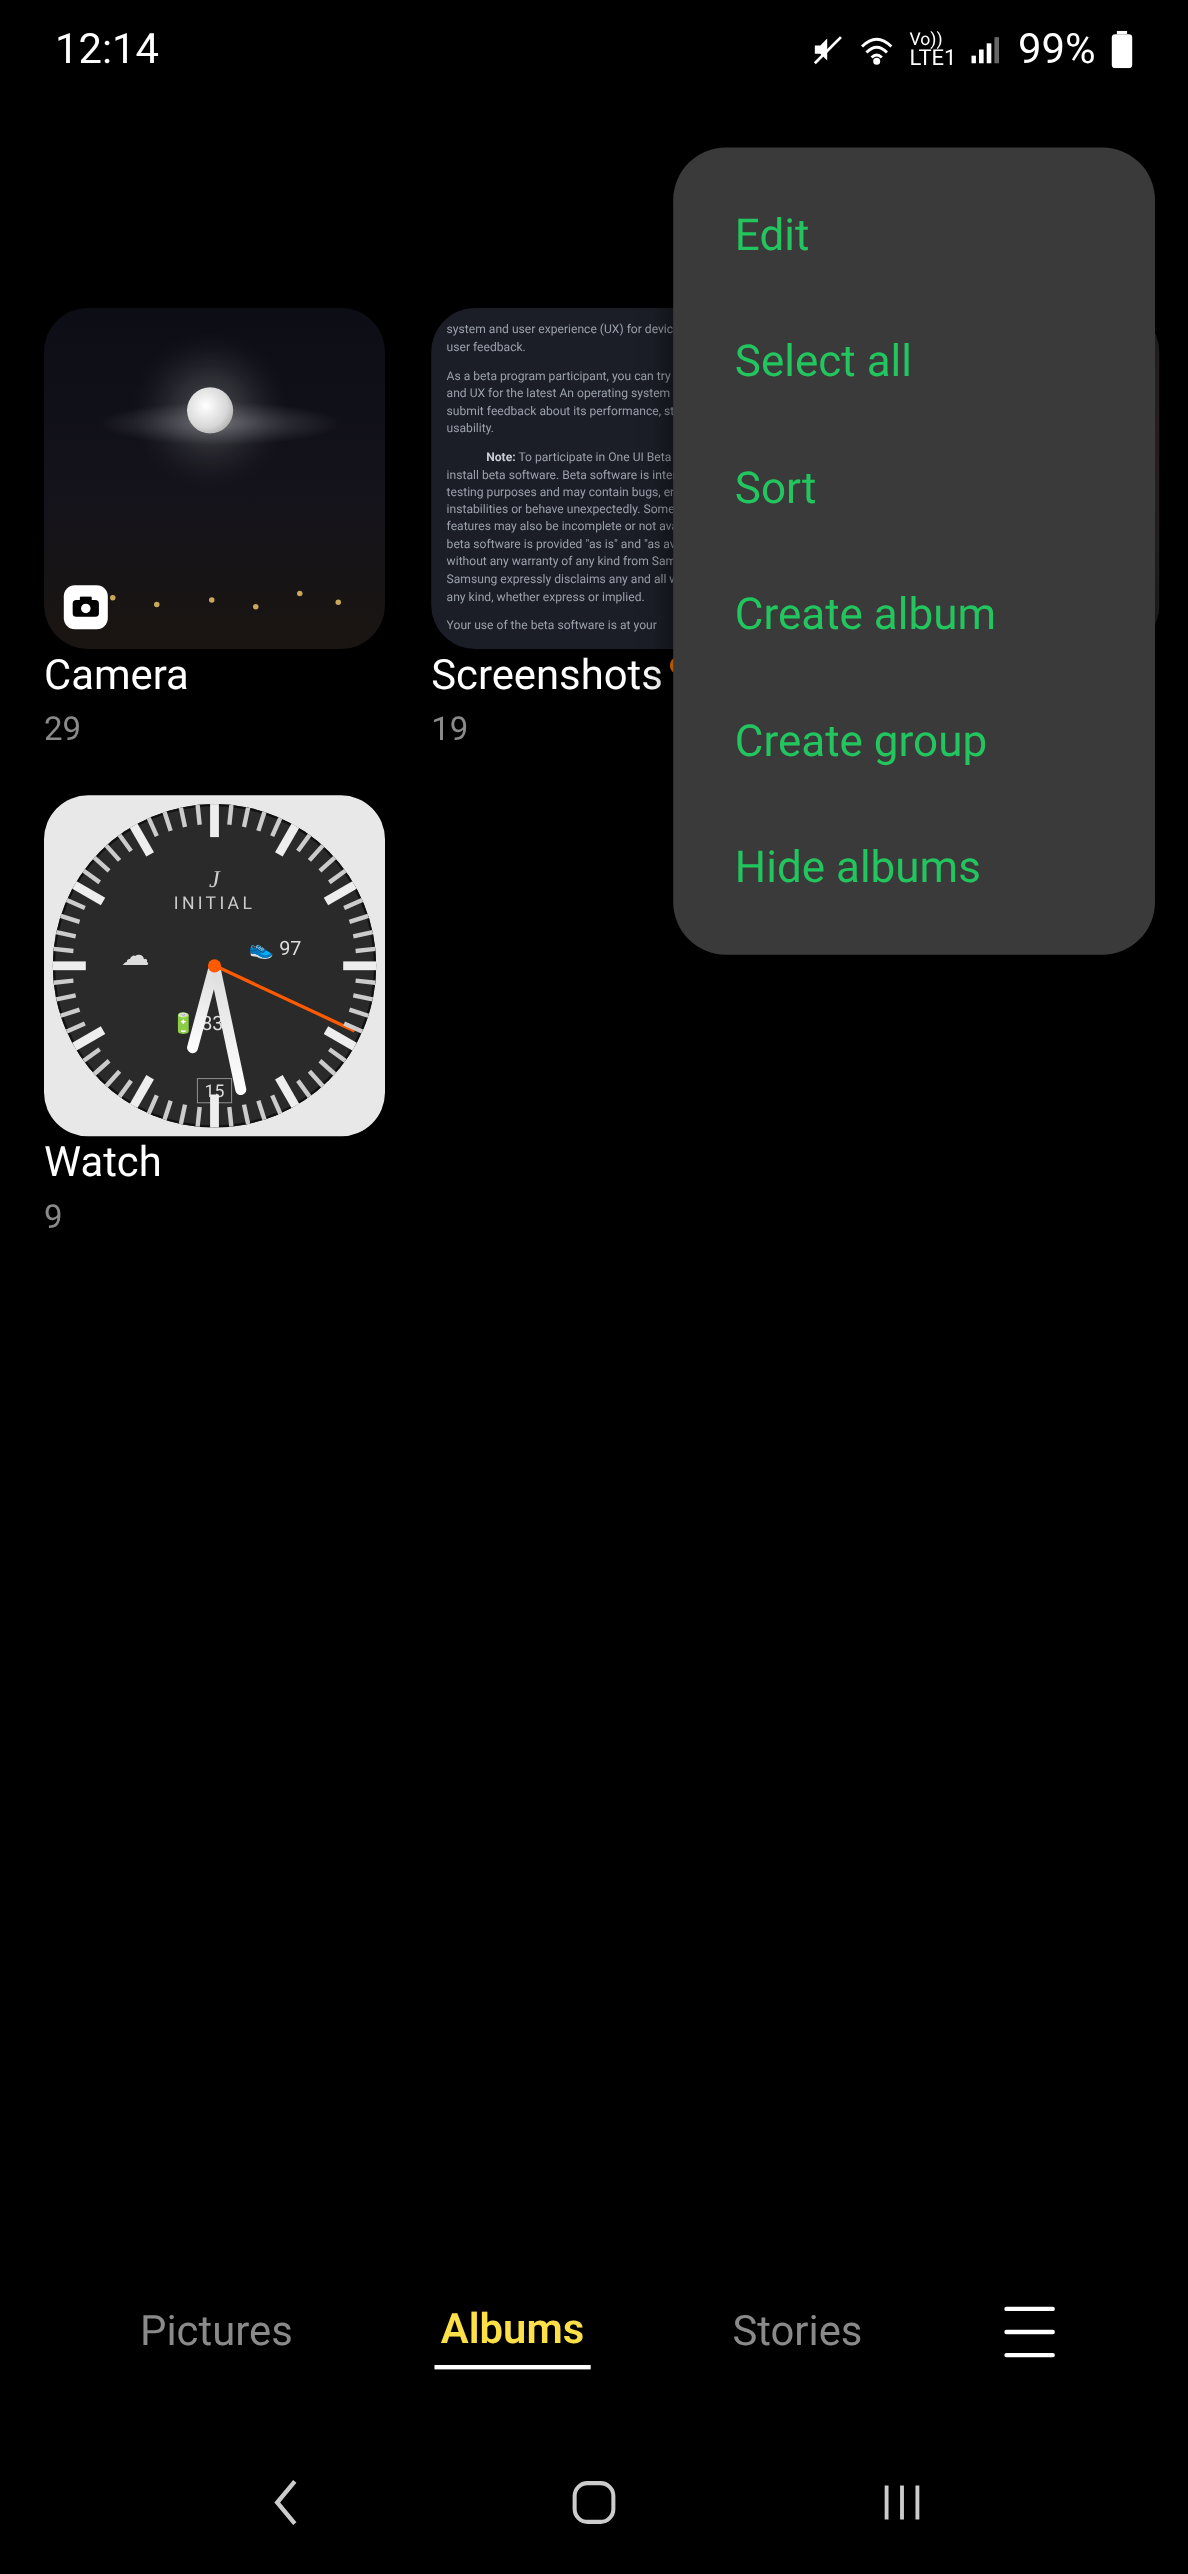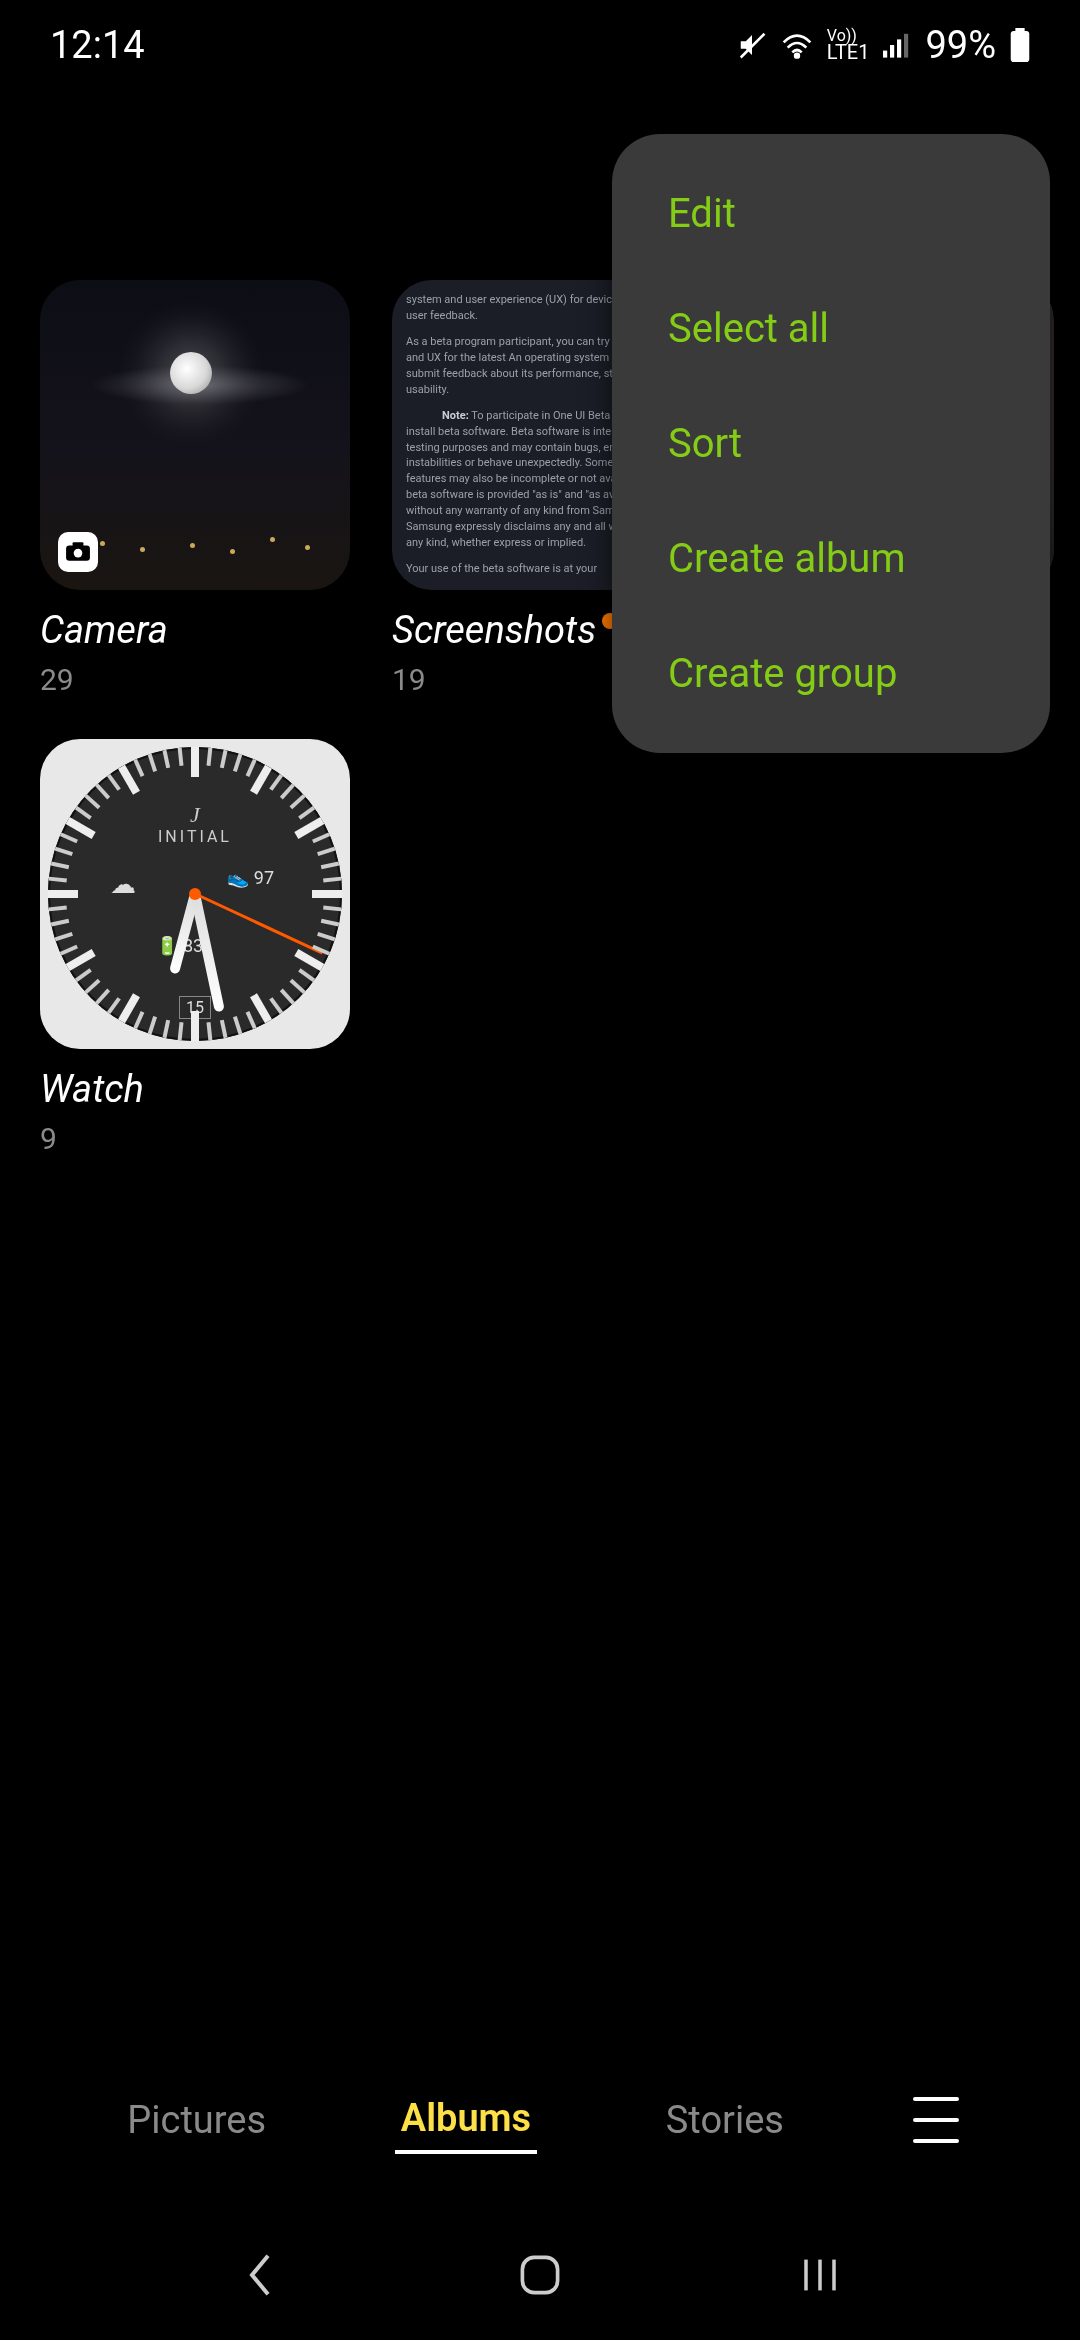--- a/index.html
+++ b/index.html
@@ -9,21 +9,21 @@
   .status-bar { position: absolute; top: 0; left: 0; right: 0; height: 90px; display: flex; align-items: center; justify-content: space-between; padding: 0 50px; font-size: 38px; font-weight: 400; }
   .status-left { }
   .status-right { display: flex; align-items: center; gap: 14px; }
   .status-right .lte { font-size: 20px; line-height: 0.9; text-align: left; }
   .status-right svg { display: block; }
 
   
   .albums-grid { position: absolute; top: 280px; left: 40px; right: 40px; display: grid; grid-template-columns: repeat(3, 310px); gap: 42px; }
   .album { display: flex; flex-direction: column; position: relative; }
   .album-thumb { width: 310px; height: 310px; border-radius: 40px; overflow: hidden; position: relative; background: #222; }
-  .album-title-row { display: flex; align-items: center; margin-top: 18px; font-style: italic; }
+  .album-title-row { display: flex; align-items: center; margin-top: 2px; }
   .album-title { font-size: 38px; font-weight: 400; color: #fff; }
   .album-count { font-size: 30px; color: #8a8a8a; margin-top: 10px; }
   .new-dot { width: 16px; height: 16px; background: #ff7a00; border-radius: 50%; margin-left: 6px; margin-top: -18px; }
 
   
   .thumb-camera { background: linear-gradient(to bottom, #0d0d16 0%, #14131b 55%, #1a1511 100%); position: relative; border-radius: 40px; }
   .thumb-camera .moon { position: absolute; top: 72px; left: 130px; width: 42px; height: 42px; border-radius: 50%; background: radial-gradient(circle at 40% 40%, #ffffff 0%, #d8d8d8 55%, #8a8a8a 100%); box-shadow: 0 0 40px 18px rgba(255,255,255,0.22); }
   .thumb-camera .cloud { position: absolute; top: 85px; left: 50px; width: 220px; height: 40px; background: radial-gradient(ellipse at center, rgba(180,180,190,0.35) 0%, rgba(0,0,0,0) 70%); }
   .thumb-camera .lights { position: absolute; bottom: 30px; left: 20px; right: 20px; height: 70px; }
   .thumb-camera .lights span { position: absolute; width: 5px; height: 5px; background: #caa75a; border-radius: 50%; }
@@ -51,21 +51,21 @@
   .watch-face .lbl-initial { position: absolute; top: 80px; left: 0; right: 0; text-align: center; font-size: 16px; letter-spacing: 3px; color: #ccc; }
   .watch-face .lbl-j { position: absolute; top: 55px; left: 0; right: 0; text-align: center; font-size: 22px; color: #ccc; font-style: italic; font-family: cursive; }
   .watch-face .comp { position: absolute; font-size: 18px; color: #ddd; }
   .watch-face .comp.steps { top: 120px; right: 68px; }
   .watch-face .comp.weather { top: 122px; left: 62px; font-size: 26px; }
   .watch-face .comp.batt { top: 188px; left: 108px; }
   .watch-face .date { position: absolute; bottom: 22px; left: 50%; transform: translateX(-50%); border: 1px solid #888; padding: 1px 6px; font-size: 16px; color: #ddd; }
 
   
   .context-menu { position: absolute; top: 134px; right: 30px; width: 438px; background: #3a3a3a; border-radius: 48px; padding: 22px 0; display: flex; flex-direction: column; z-index: 20; box-shadow: 0 8px 30px rgba(0,0,0,0.6); }
-  .context-menu .item { padding: 34px 56px; font-size: 40px; color: #84cc16; font-weight: 400; }
+  .context-menu .item { padding: 34px 56px; font-size: 40px; color: #22c55e; font-weight: 400; }
 
   
   .bottom-tabs { position: absolute; bottom: 150px; left: 0; right: 0; height: 140px; display: flex; align-items: center; justify-content: space-around; padding: 0 60px; }
   .bottom-tabs .tab { font-size: 38px; color: #8a8a8a; font-weight: 400; padding: 10px 6px; }
   .bottom-tabs .tab.active { color: #fde047; font-weight: 600; border-bottom: 4px solid #fff; }
   .bottom-tabs .menu-btn { width: 46px; height: 46px; display: flex; flex-direction: column; justify-content: space-between; }
   .bottom-tabs .menu-btn span { height: 4px; background: #fff; border-radius: 2px; }
 
   
   .nav-bar { position: absolute; bottom: 0; left: 0; right: 0; height: 130px; display: flex; align-items: center; justify-content: space-around; padding: 0 120px; }
@@ -245,20 +245,21 @@
   </div>
 
 </div>
 
 <div class="context-menu">
   <div class="item">Edit</div>
   <div class="item">Select all</div>
   <div class="item">Sort</div>
   <div class="item">Create album</div>
   <div class="item">Create group</div>
+  <div class="item">Hide albums</div>
 </div>
 
 <div class="bottom-tabs">
   <div class="tab">Pictures</div>
   <div class="tab active">Albums</div>
   <div class="tab">Stories</div>
   <div class="menu-btn">
     <span></span>
       <span></span>
       <span></span>

